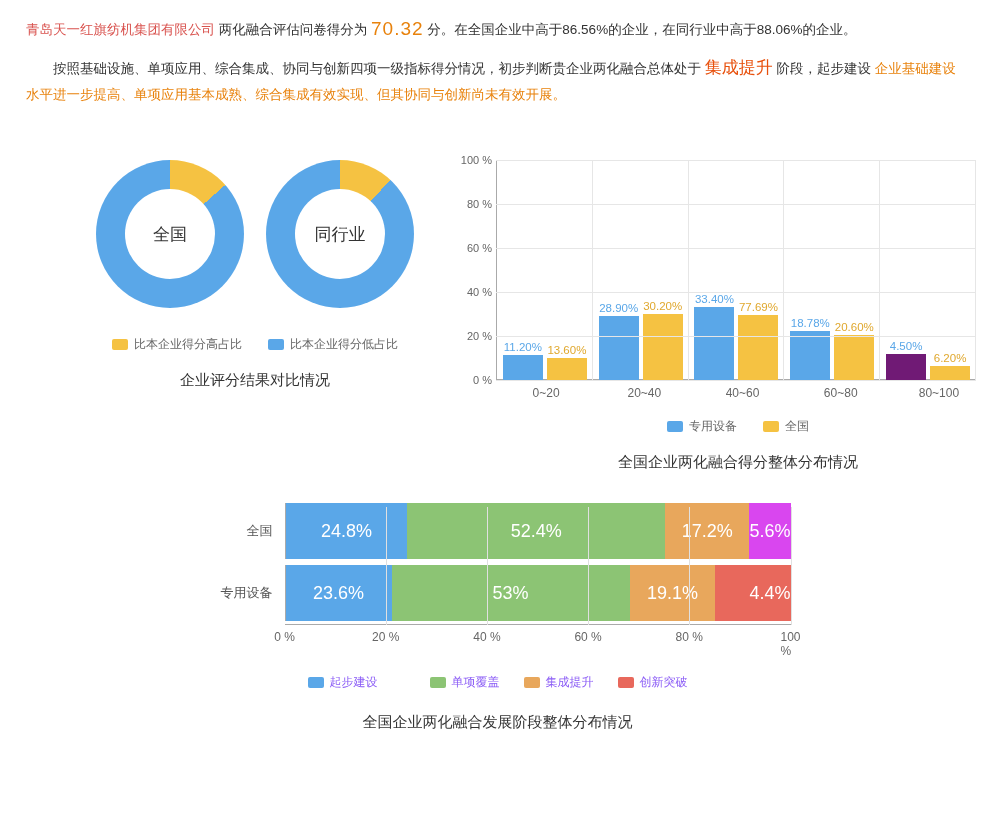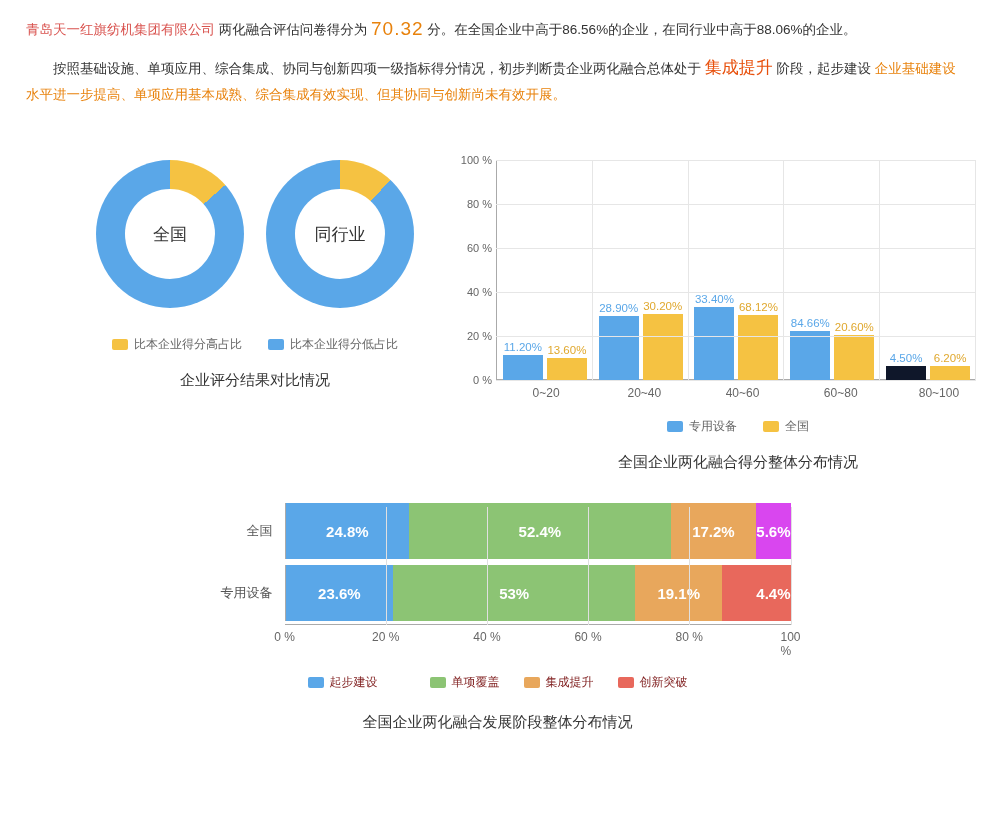--- a/index.html
+++ b/index.html
@@ -56,25 +56,25 @@
   .bar .val { position: absolute; bottom: 100%; left: 50%; transform: translateX(-50%); font-size: 11.5px; white-space: nowrap; margin-bottom: 2px; }
   .x-labels { display: flex; margin-left: 9px; }
   .x-labels div { flex: 1; text-align: center; font-size: 12px; color: #666; padding-top: 6px; }
 
   
   .stack-section { position: absolute; left: 0; top: 500px; width: 995px; }
   .stack-chart { position: relative; width: 586px; margin: 0 auto; }
   .stack-row { display: flex; align-items: center; height: 62px; }
   .stack-rowlabel { width: 80px; text-align: right; padding-right: 12px; font-size: 13px; color: #555; }
   .stack-bars { position: relative; flex: 1; height: 56px; display: flex; border-left: 1px solid #aaa; }
-  .seg { position: relative; display: flex; align-items: center; justify-content: center; color: #fff; font-size: 15px; font-weight: bold; }
+  .seg { position: relative; display: flex; align-items: center; justify-content: center; color: #fff; font-size: 18px; }
   .stack-axis { position: relative; margin-left: 80px; height: 24px; border-top: 1px solid #aaa; }
   .tick { position: absolute; top: 0; font-size: 12px; color: #666; transform: translateX(-50%); padding-top: 5px; }
   .vgrid { position: absolute; top: -118px; height: 118px; border-left: 1px solid #e0e0e0; }
-  .stack-legend { display: flex; justify-content: center; gap: 24px; margin-top: 26px; font-size: 12px; color: #7f1d1d; }
+  .stack-legend { display: flex; justify-content: center; gap: 24px; margin-top: 26px; font-size: 12px; color: #8b5cf6; }
 </style>
 </head>
 <body>
 
 <div class="page">
 
   <div class="textblock">
     <div class="line1">
       <span class="company">青岛天一红旗纺机集团有限公司</span>
       <span>两化融合评估问卷得分为</span>
@@ -134,35 +134,35 @@
             <div class="bar" style="height: 66.44px; background: rgb(245, 194, 66);">
               <span class="val" style="color: rgb(224, 168, 46);">30.20%</span>
             </div>
             <div class="sep"></div>
           </div>
           <div class="group">
             <div class="bar" style="height: 73.48px; background: rgb(90, 167, 232);">
               <span class="val" style="color: rgb(90, 167, 232);">33.40%</span>
             </div>
             <div class="bar" style="height: 64.68px; background: rgb(245, 194, 66);">
-              <span class="val" style="color: rgb(224, 168, 46);">68.12%</span>
+              <span class="val" style="color: rgb(224, 168, 46);">77.69%</span>
             </div>
             <div class="sep"></div>
           </div>
           <div class="group">
             <div class="bar" style="height: 48.62px; background: rgb(90, 167, 232);">
-              <span class="val" style="color: rgb(90, 167, 232);">84.66%</span>
+              <span class="val" style="color: rgb(90, 167, 232);">18.78%</span>
             </div>
             <div class="bar" style="height: 45.32px; background: rgb(245, 194, 66);">
               <span class="val" style="color: rgb(224, 168, 46);">20.60%</span>
             </div>
             <div class="sep"></div>
           </div>
           <div class="group">
-            <div class="bar" style="height: 14px; background: #0f172a;">
+            <div class="bar" style="height: 26px; background: #701a75;">
               <span class="val" style="color: rgb(90, 167, 232);">4.50%</span>
             </div>
             <div class="bar" style="height: 13.64px; background: rgb(245, 194, 66);">
               <span class="val" style="color: rgb(224, 168, 46);">6.20%</span>
             </div>
             <div class="sep"></div>
           </div>
         </div>
     <div class="grid-line" style="top: 220px;"></div>
         <div class="y-axis-label" style="top: 220px;">0 %</div>

